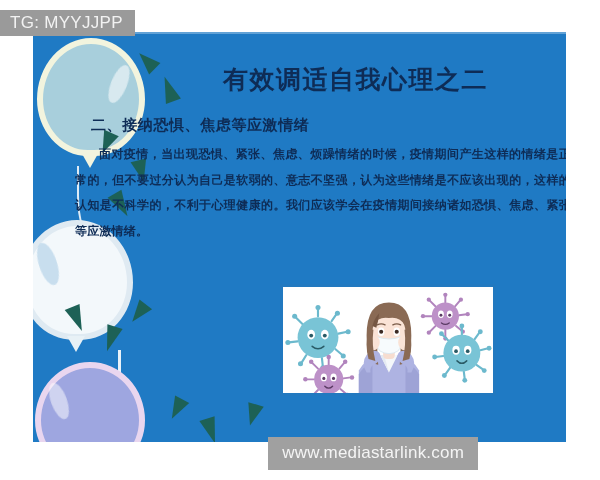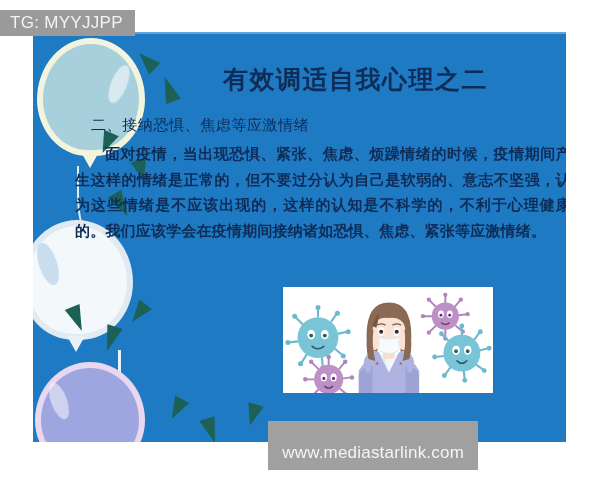--- a/index.html
+++ b/index.html
@@ -29,21 +29,21 @@
   }
 
   
   .url-watermark{
     position:absolute; right:0; bottom:10px;
     background:#a0a0a0;
     color:#f4f4f4;
     font-family:"Liberation Sans", sans-serif;
     font-size:17px;
     letter-spacing:.2px;
-    padding:21px 14px 6px 14px;
+    padding:5px 14px 6px 14px;
     line-height:1.3;
     z-index:60;
     white-space:nowrap;
   }
 
   
   .slide{
     position:absolute;
     left:33px; top:32px;
     width:533px; height:410px;
@@ -146,33 +146,33 @@
     letter-spacing:1.5px;
     line-height:1.15;
     white-space:nowrap;
     z-index:30;
   }
   .subtitle{
     position:absolute;
     left:58px; top:84px;
     color:#0e2c56;
     font-size:15px;
-    font-weight:normal;
+    font-weight:bold;
     letter-spacing:.6px;
     z-index:30;
     white-space:nowrap;
   }
 
   
   .body-text{
     position:absolute;
     left:42px; top:110px;
     width:496px;
     color:#0e2c56;
-    font-size:15px;
+    font-size:12px;
     font-weight:bold;
     line-height:25.5px;
     letter-spacing:.2px;
     z-index:30;
     text-align:justify;
     text-justify:inter-character;
   }
   .body-text p{ text-indent:2em; }
 
   

